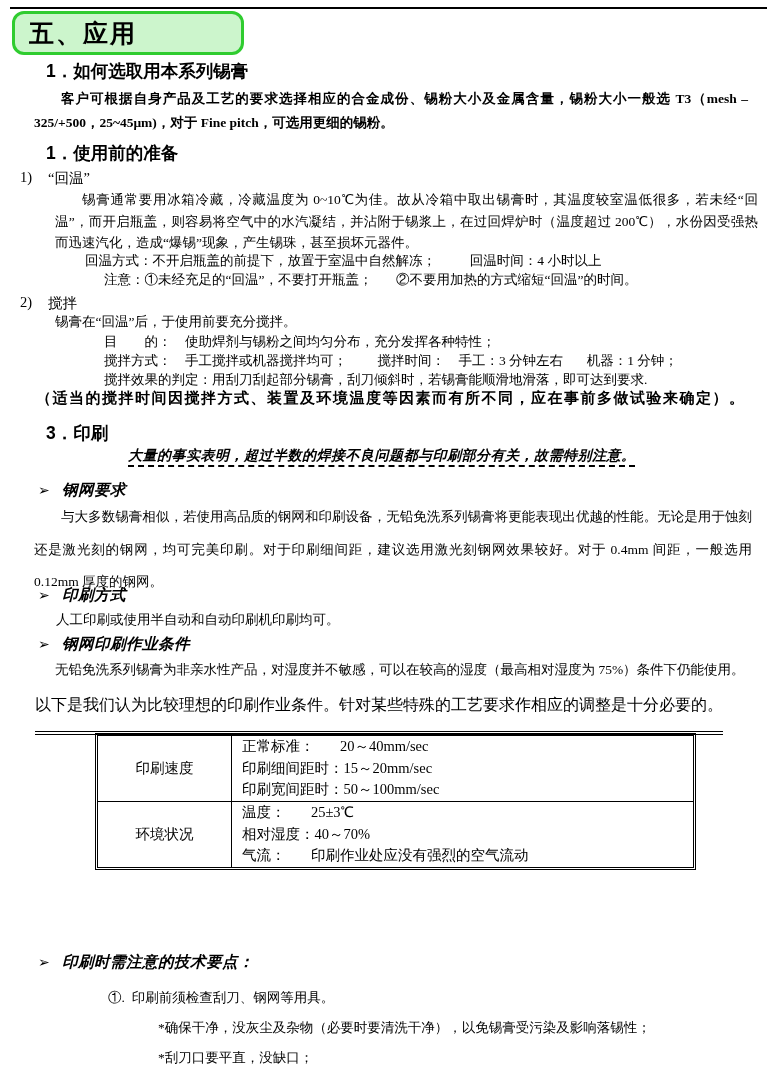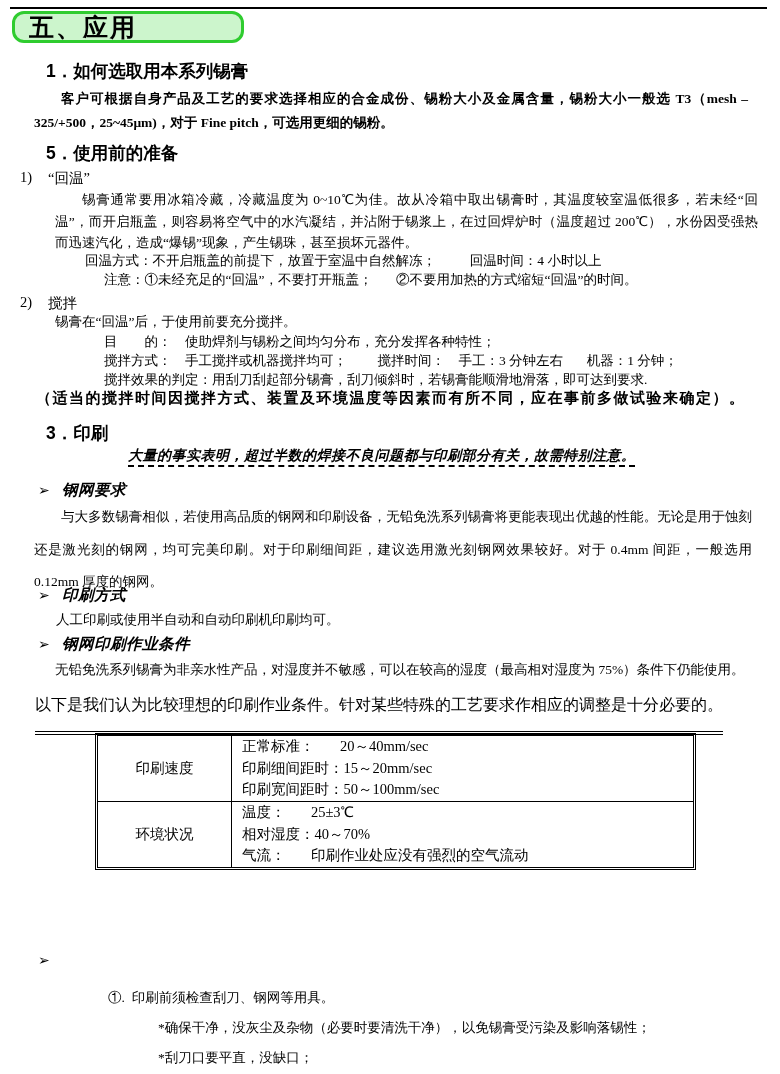--- a/index.html
+++ b/index.html
@@ -12,21 +12,21 @@
     overflow: hidden;
   }
   .abs { position: absolute; }
 
   .top-rule {
     position: absolute; top: 7px; left: 10px; width: 757px; height: 2px;
     background: #000;
   }
   .title-box {
     position: absolute; top: 11px; left: 12px;
-    width: 232px; height: 32px;
+    width: 232px; height: 44px;
     background: #ccf5cc;
     border: 3px solid #2fcc2f;
     border-radius: 12px;
     display: flex; align-items: center;
     padding-left: 14px;
     font-family: "Liberation Sans", sans-serif;
     font-weight: bold; font-size: 25px; letter-spacing: 2px;
   }
 
   .h-num {
@@ -87,21 +87,21 @@
 <div class="top-rule"></div>
 
 <div class="title-box">
   <span>五、应用</span>
 </div>
 
 <div class="abs h-num" style="top:59px; left:46px;">1．如何选取用本系列锡膏</div>
 
 <div class="abs body-text indent" style="top:87px; left:34px; width:714px;font-weight:bold;">客户可根据自身产品及工艺的要求选择相应的合金成份、锡粉大小及金属含量，锡粉大小一般选 T3（mesh –325/+500，25~45μm)，对于 Fine pitch，可选用更细的锡粉。</div>
 
-<div class="abs h-num" style="top:141px; left:46px;">5．使用前的准备</div>
+<div class="abs h-num" style="top:141px; left:46px;">1．使用前的准备</div>
 
 <div class="abs num-row" style="top:169px; left:20px;">
   <span class="num-marker">1)</span>
   <span class="num-title">“回温”</span>
 </div>
 <div class="abs body-text indent" style="top:189px; left:55px; width:703px; line-height:21.5px;">锡膏通常要用冰箱冷藏，冷藏温度为 0~10℃为佳。故从冷箱中取出锡膏时，其温度较室温低很多，若未经“回温”，而开启瓶盖，则容易将空气中的水汽凝结，并沾附于锡浆上，在过回焊炉时（温度超过 200℃），水份因受强热而迅速汽化，造成“爆锡”现象，产生锡珠，甚至损坏元器件。</div>
 <div class="abs line" style="top:252px; left:85px;">回温方式：不开启瓶盖的前提下，放置于室温中自然解冻；          回温时间：4 小时以上</div>
 <div class="abs line" style="top:271px; left:104px;">注意：①未经充足的“回温”，不要打开瓶盖；       ②不要用加热的方式缩短“回温”的时间。</div>
 
 <div class="abs num-row" style="top:294px; left:20px;">
@@ -158,16 +158,17 @@
         <div class="tline">相对湿度：40～70%</div>
         <div class="tline">气流：       印刷作业处应没有强烈的空气流动</div>
       </td>
     </tr>
   </tbody>
     </table>
 </div>
 
 <div class="abs arrow-head" style="top:952px; left:38px;">
   <span class="arrow-glyph">➢</span>
+  <span class="arrow-label">印刷时需注意的技术要点：</span>
 </div>
 <div class="abs tip-line" style="top:989px; left:108px;">①.  印刷前须检查刮刀、钢网等用具。</div>
 <div class="abs tip-line" style="top:1019px; left:158px;">*确保干净，没灰尘及杂物（必要时要清洗干净），以免锡膏受污染及影响落锡性；</div>
 <div class="abs tip-line" style="top:1049px; left:158px;">*刮刀口要平直，没缺口；</div>
 
 </body></html>

